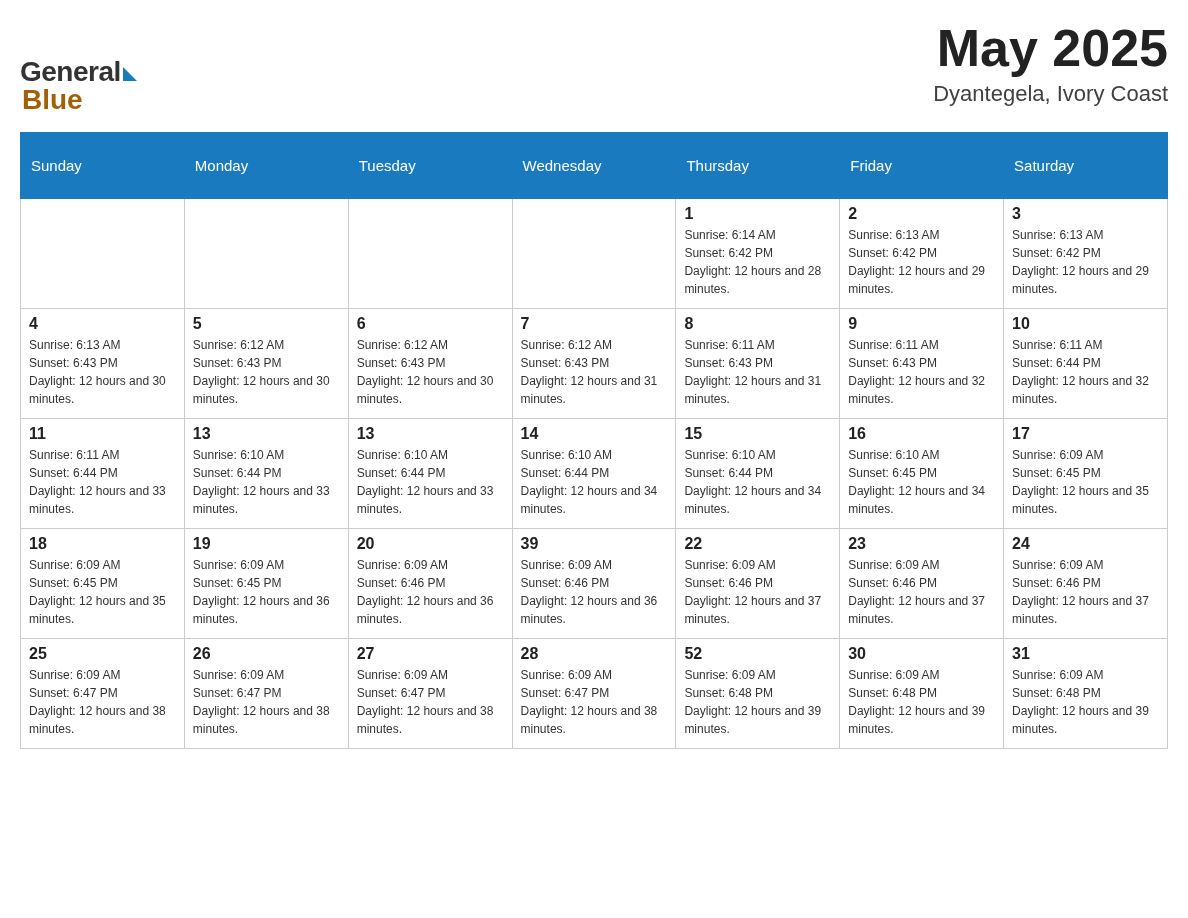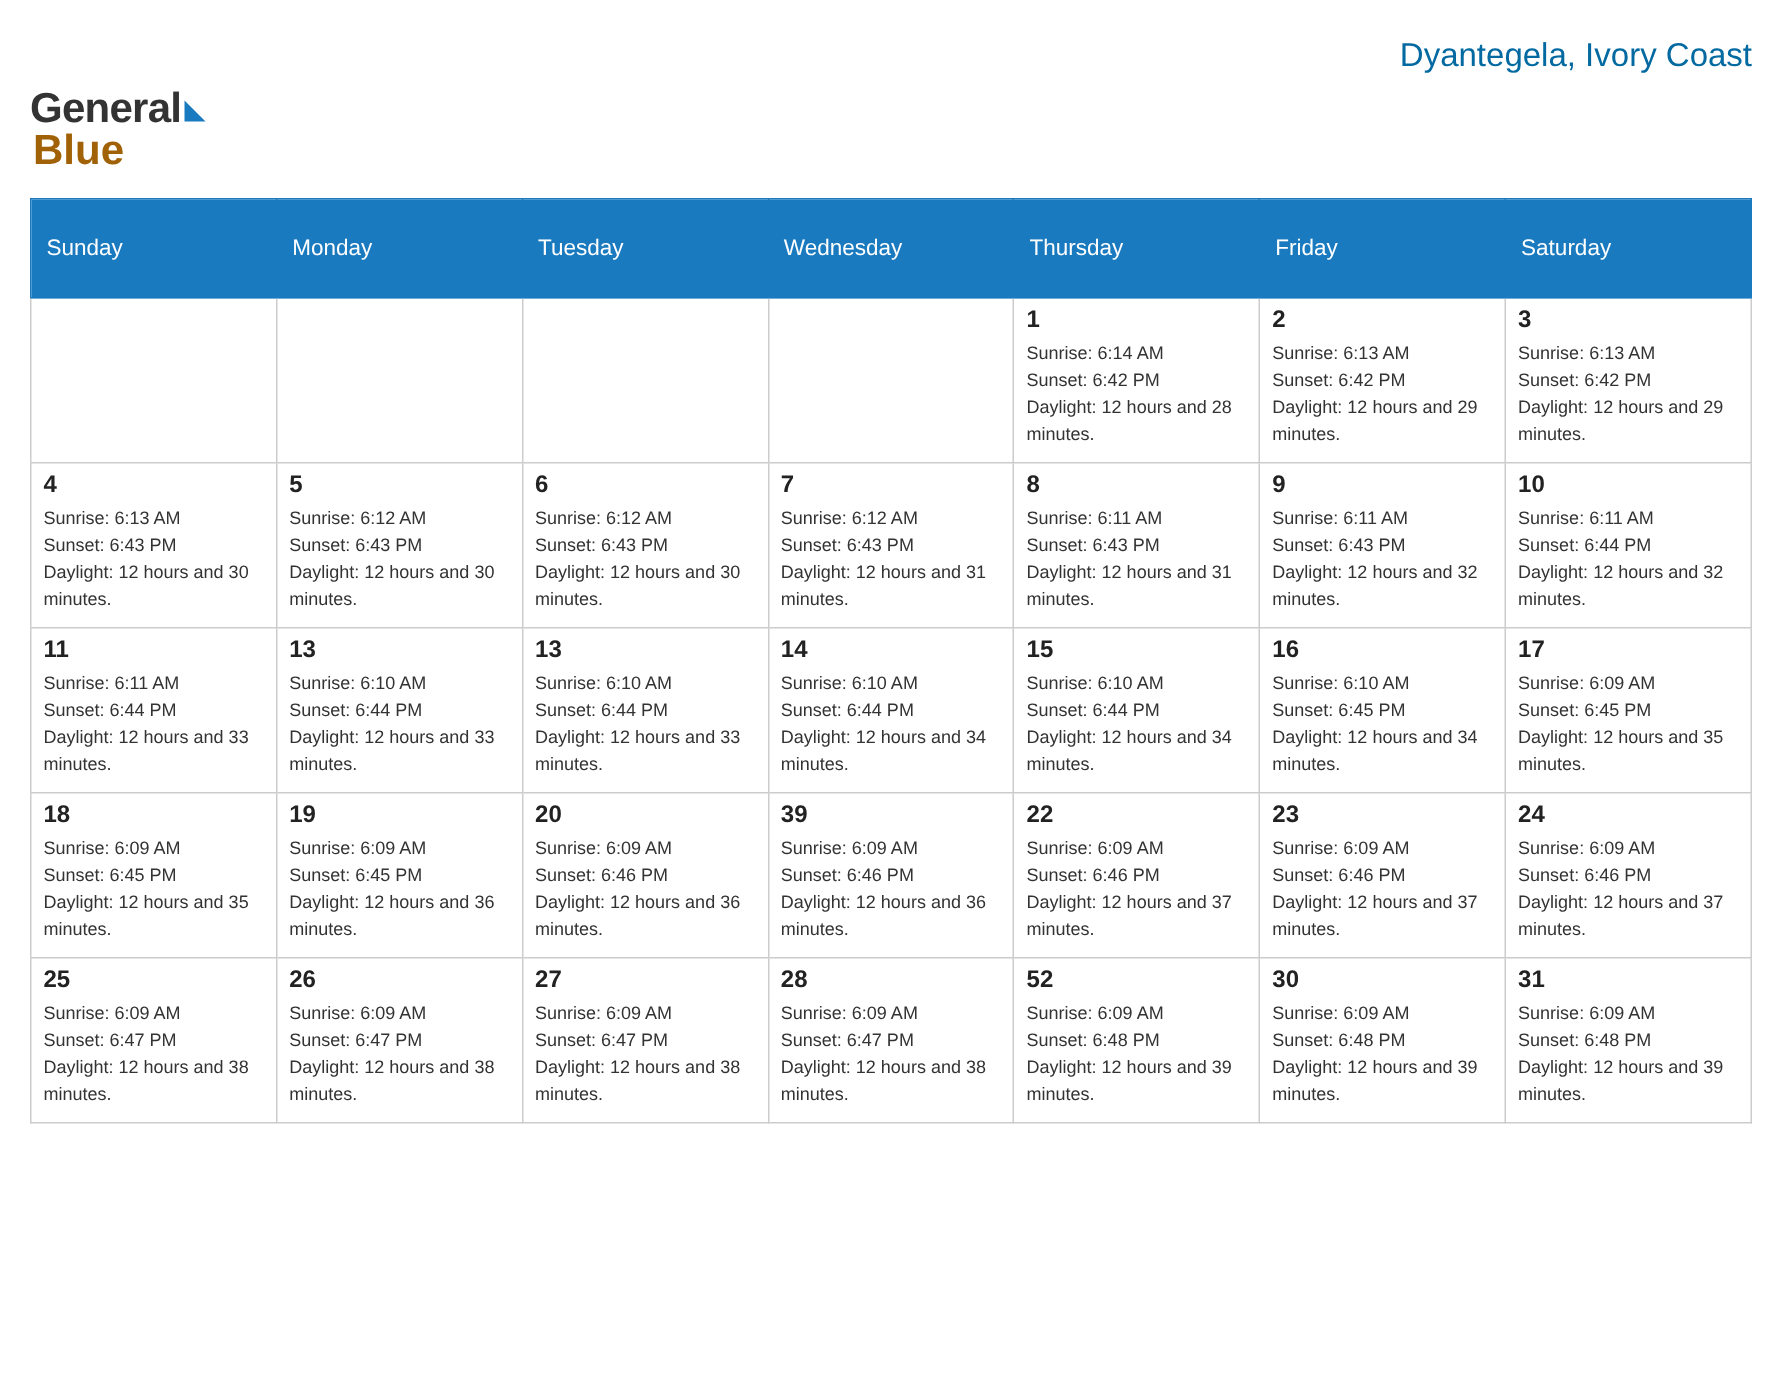--- a/index.html
+++ b/index.html
@@ -52,21 +52,21 @@
       text-align: right;
     }
     .month-title {
       font-size: 52px;
       font-weight: bold;
       color: #222;
       line-height: 1.1;
     }
     .location {
       font-size: 22px;
-      color: #0369a1;
+      color: #404040;
       margin-top: 4px;
     }
     table {
       width: 100%;
       border-collapse: collapse;
       table-layout: fixed;
     }
     th {
       background: #1a7abf;
       color: #fff;
@@ -107,20 +107,21 @@
 
 <div class="header">
   <div class="logo">
     <div class="logo-top">
       <span class="logo-general">General</span>
       <div class="logo-triangle"></div>
     </div>
     <span class="logo-blue">Blue</span>
   </div>
   <div class="title-area">
+    <div class="month-title">May 2025</div>
     <div class="location">Dyantegela, Ivory Coast</div>
   </div>
 </div>
 
 <table>
   <thead>
     <tr id="header-row">
     <th>Sunday</th>
         <th>Monday</th>
         <th>Tuesday</th>

